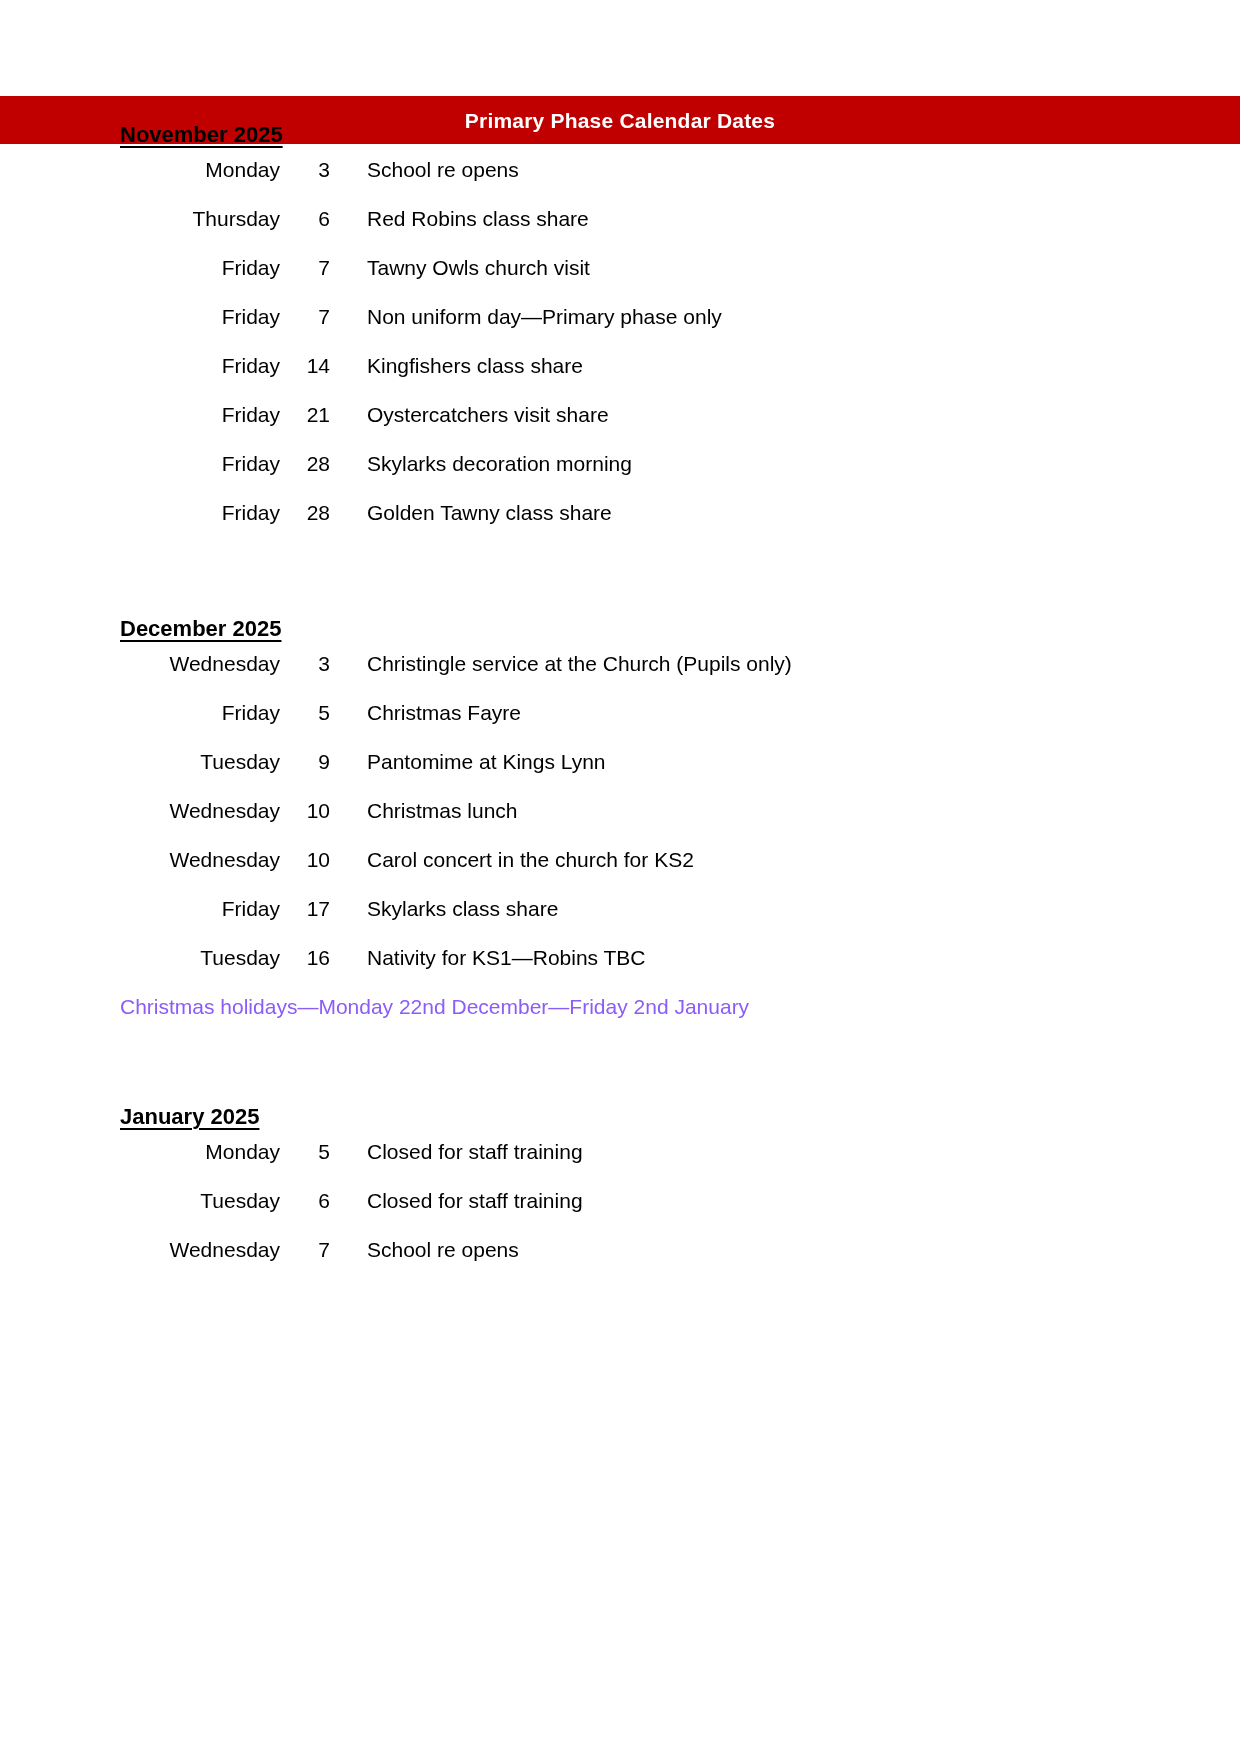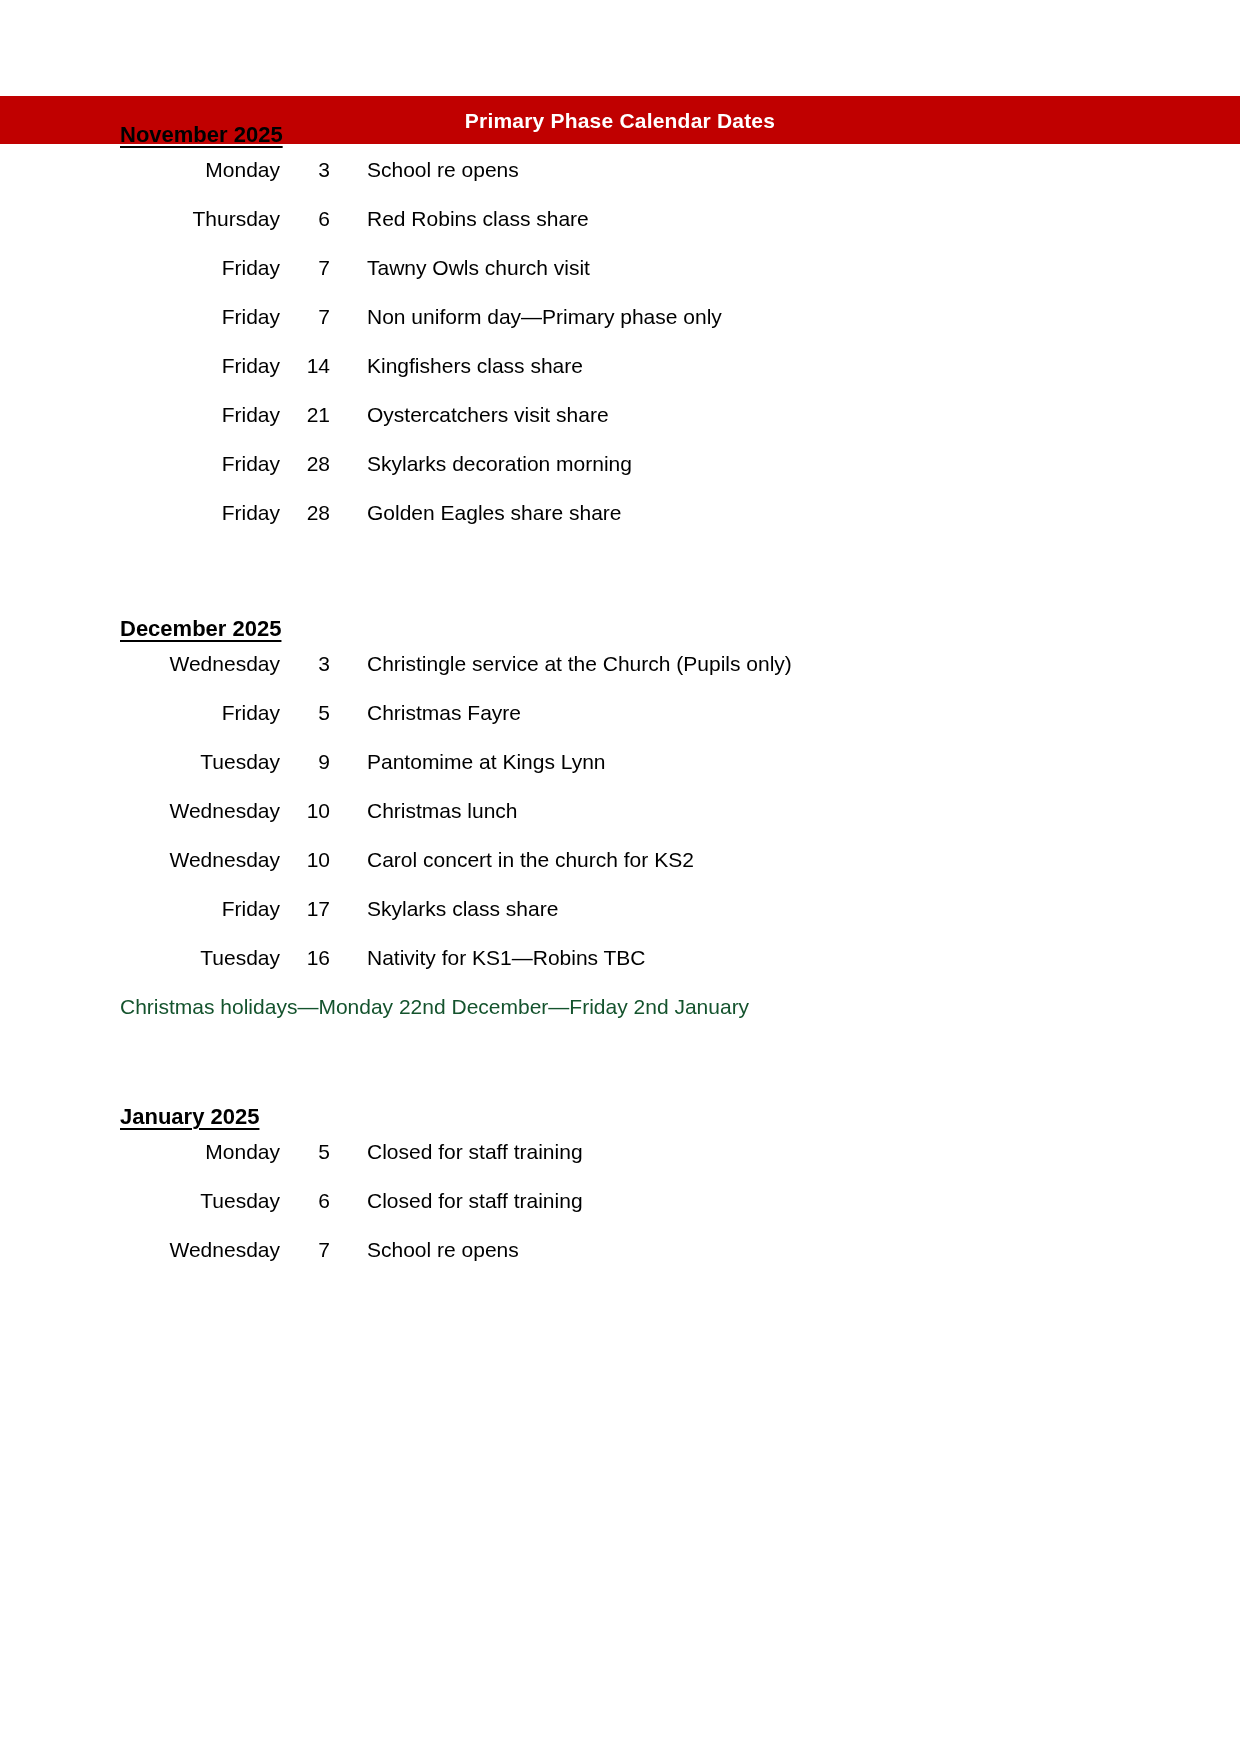--- a/index.html
+++ b/index.html
@@ -88,21 +88,21 @@
     text-align: right;
     padding-right: 0;
     white-space: nowrap;
   }
   .cell-event {
     padding-left: 37px;
     white-space: nowrap;
   }
   .note {
     font-size: 21px;
-    color: #14532d;
+    color: #8b5cf6;
     height: 49px;
     display: flex;
     align-items: baseline;
     white-space: nowrap;
   }
   .gap-large {
     height: 56px;
   }
   .gap-after-note {
     height: 50px;
@@ -155,21 +155,21 @@
           <span class="cell-event">Oystercatchers visit share</span>
         </div>
         <div class="row">
           <span class="cell-day">Friday</span>
           <span class="cell-date">28</span>
           <span class="cell-event">Skylarks decoration morning</span>
         </div>
         <div class="row">
           <span class="cell-day">Friday</span>
           <span class="cell-date">28</span>
-          <span class="cell-event">Golden Eagles share share</span>
+          <span class="cell-event">Golden Tawny class share</span>
         </div>
       </div>
     </div>
 
     <div class="gap-large"></div>
 
     <div class="month-block">
       <div class="month-heading-row">
         <span class="month-heading">December 2025</span>
       </div>

